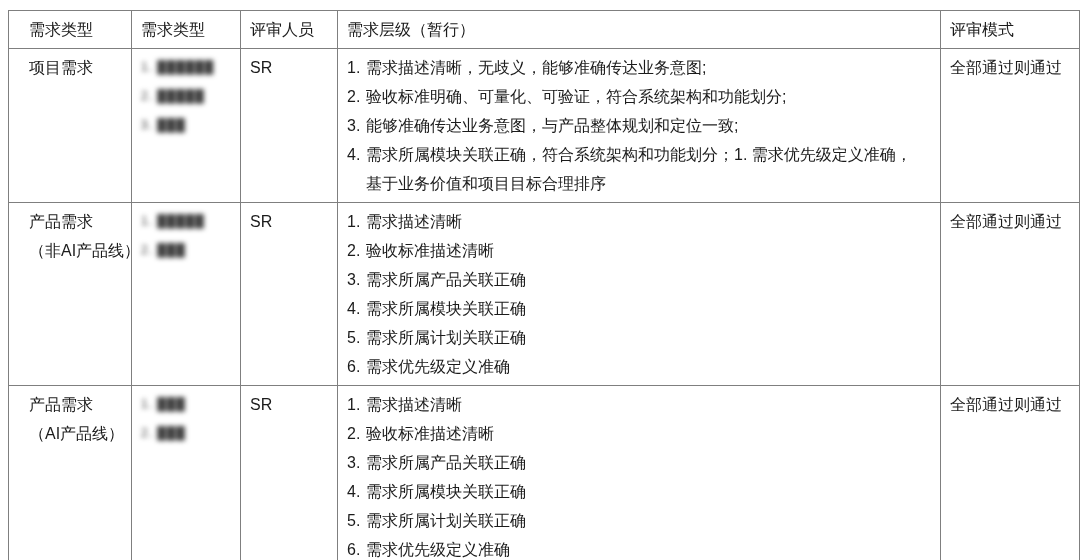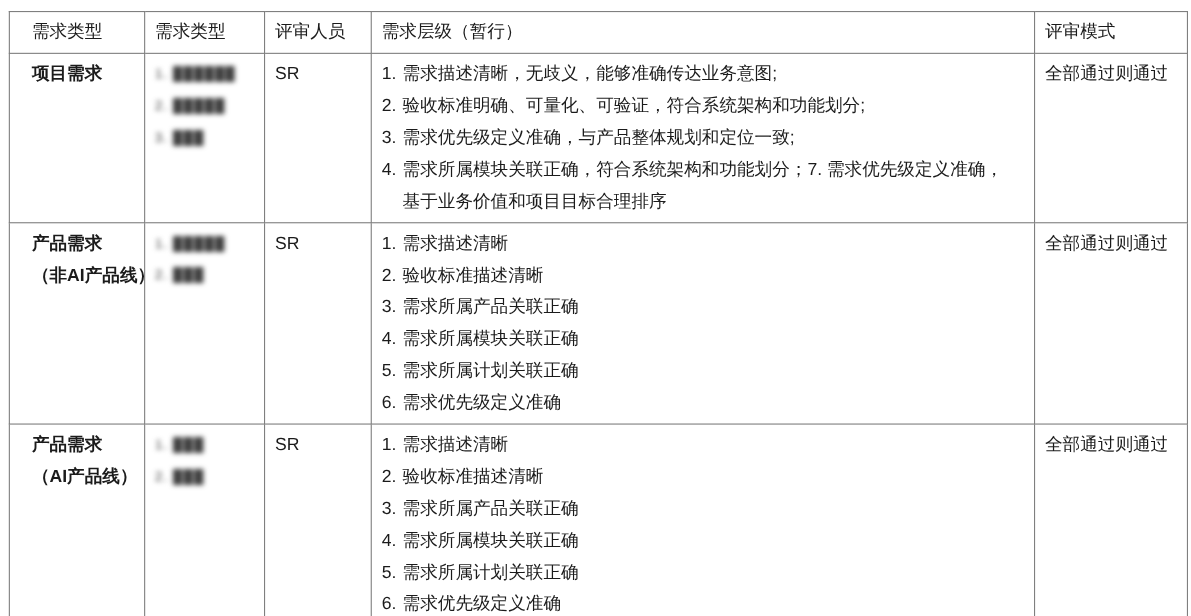--- a/index.html
+++ b/index.html
@@ -33,21 +33,21 @@
     line-height: 29px;
     padding: 4px 9px;
     background: var(--background);
   }
   thead tr { height: 37px; }
   tr.r0 { height: 146px; }
   tr.r1 { height: 182px; }
   tr.r2 { height: 180px; }
   th { white-space: nowrap; overflow: hidden; }
   .type-cell, th.c0 { padding-left: 20px; padding-right: 2px; }
-  .type-cell div { white-space: nowrap; font-weight: bold; }
+  .type-cell div { white-space: nowrap; }
   .points-cell { padding-right: 16px; }
   .point { display: flex; }
   .pnum { flex: 0 0 19px; }
   .ptext { flex: 1 1 auto; }
   .blur-line {
     filter: blur(2.6px);
     color: var(--redacted);
     font-size: 12px;
     line-height: 29px;
     letter-spacing: 1px;
@@ -91,25 +91,25 @@
         <div class="point">
           <span class="pnum">1.</span>
             <span class="ptext">需求描述清晰，无歧义，能够准确传达业务意图;</span>
         </div>
         <div class="point">
           <span class="pnum">2.</span>
             <span class="ptext">验收标准明确、可量化、可验证，符合系统架构和功能划分;</span>
         </div>
         <div class="point">
           <span class="pnum">3.</span>
-            <span class="ptext">需求优先级定义准确，与产品整体规划和定位一致;</span>
+            <span class="ptext">能够准确传达业务意图，与产品整体规划和定位一致;</span>
         </div>
         <div class="point">
           <span class="pnum">4.</span>
-            <span class="ptext">需求所属模块关联正确，符合系统架构和功能划分；7. 需求优先级定义准确，基于业务价值和项目目标合理排序</span>
+            <span class="ptext">需求所属模块关联正确，符合系统架构和功能划分；1. 需求优先级定义准确，基于业务价值和项目目标合理排序</span>
         </div>
       </td>
       <td class="mode-cell">全部通过则通过</td>
     </tr>
 
     <tr class="r1">
       <td class="type-cell">
         <div>产品需求</div>
         <div>（非AI产品线）</div>
       </td>

